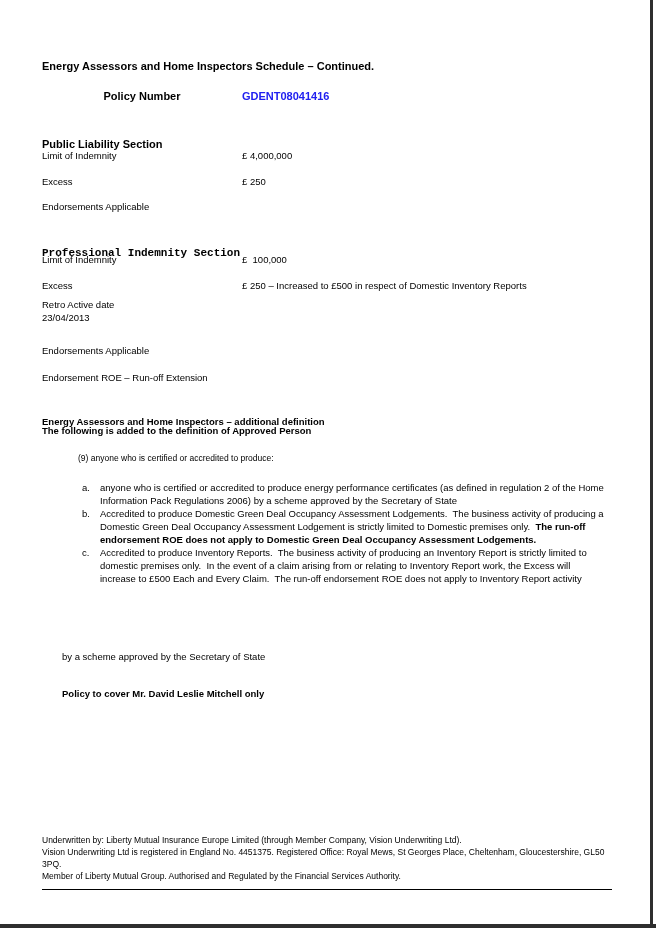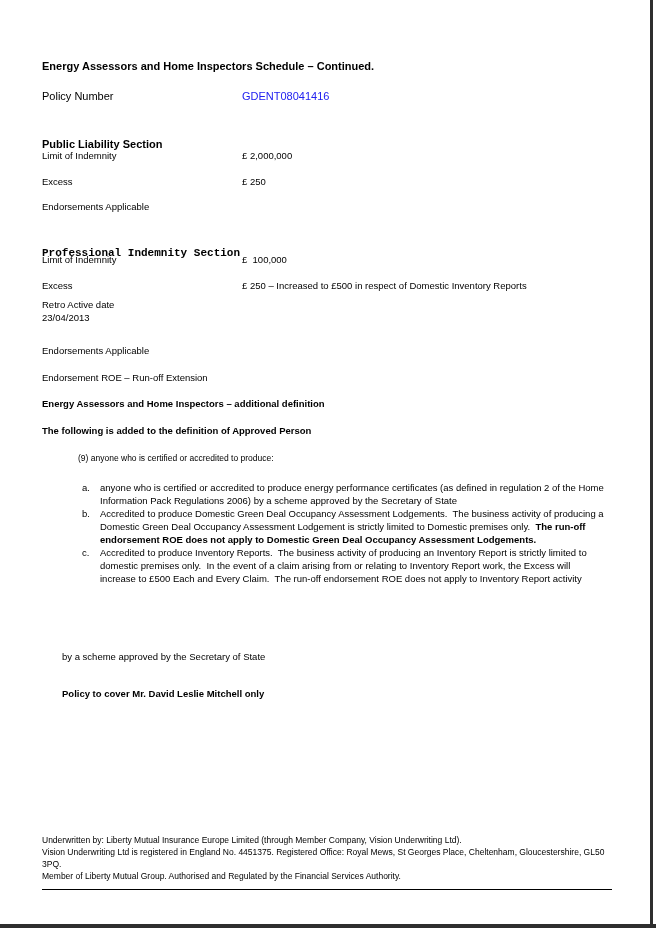--- a/index.html
+++ b/index.html
@@ -12,36 +12,36 @@
     overflow:hidden;
   }
   .abs { position:absolute; left:42px; }
   .h1 { font-size:11px; font-weight:bold; line-height:14px; }
   .h2 { font-size:11px; font-weight:bold; line-height:14px;margin-top:21px; }
   .body-text { font-size:9.5px; line-height:13px; }
   .bold { font-weight:bold; }
   .row { display:flex; }
   .row .label { width:200px; flex:none; }
   .row .value { white-space:pre-wrap; }
-  .policy-row { font-size:11px; font-weight:normal; line-height:14px; }
+  .policy-row { font-size:11px; font-weight:bold; line-height:14px;text-align:center; }
   .policy-value { color:#2020f0; }
   .small { font-size:8.5px; line-height:12px; }
   .title { top:59px; }
   .policy { top:89px; }
   .pl-h { top:116px; }
   .pl-r1 { top:149px; }
   .pl-r2 { top:175px; }
   .pl-e { top:200px; }
   .pi-h { top:225px;font-family:Liberation Mono, monospace; }
   .pi-r1 { top:253px; }
   .pi-r2 { top:279px; }
   .pi-r3 { top:298px;flex-direction:column; }
   .pi-e { top:344px; }
   .roe { top:371px; }
-  .ad-h { top:397px; }
+  .ad-h { top:415px; }
   .ad-i { top:424px;font-weight:bold; }
   .clause { top:452px; left:78px; }
   .def-list { top:481px; left:82px; }
   .def-list .item { display:flex; }
   .def-list .letter { width:18px; flex:none; }
   .def-list .text { width:504px; white-space:pre-wrap; }
   .scheme { top:650px; left:62px; }
   .cover { top:687px; left:62px; }
   .footer { top:834px; width:570px; border-bottom:1px solid #000; padding-bottom:7px; }
   .edge-right { position:absolute; top:0; left:650px; width:3px; height:928px; background:#2e2e2e; }
@@ -56,21 +56,21 @@
   <div class="row">
     <span class="label">Policy Number</span>
     <span class="value policy-value">GDENT08041416</span>
   </div>
 </div>
 
 <div class="abs h2 pl-h">Public Liability Section</div>
 
 <div class="abs body-text pl-r1 row">
   <span class="label">Limit of Indemnity</span>
-  <span class="value">£ 2,000,000</span>
+  <span class="value">£ 4,000,000</span>
 </div>
 <div class="abs body-text pl-r2 row">
   <span class="label">Excess</span>
   <span class="value">£ 250</span>
 </div>
 <div class="abs body-text pl-e">Endorsements Applicable</div>
 
 <div class="abs h2 pi-h">Professional Indemnity Section</div>
 
 <div class="abs body-text pi-r1 row">

